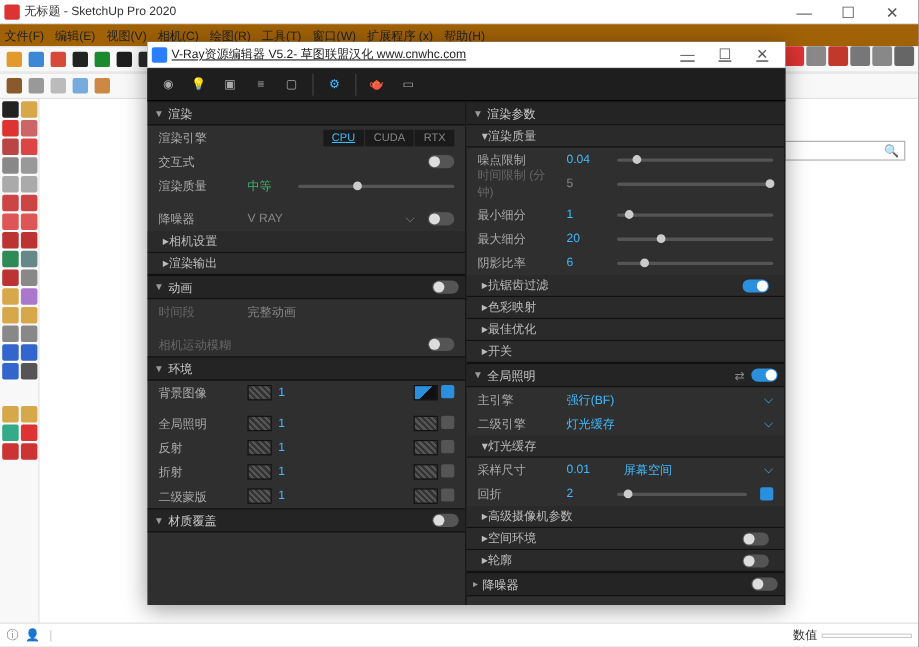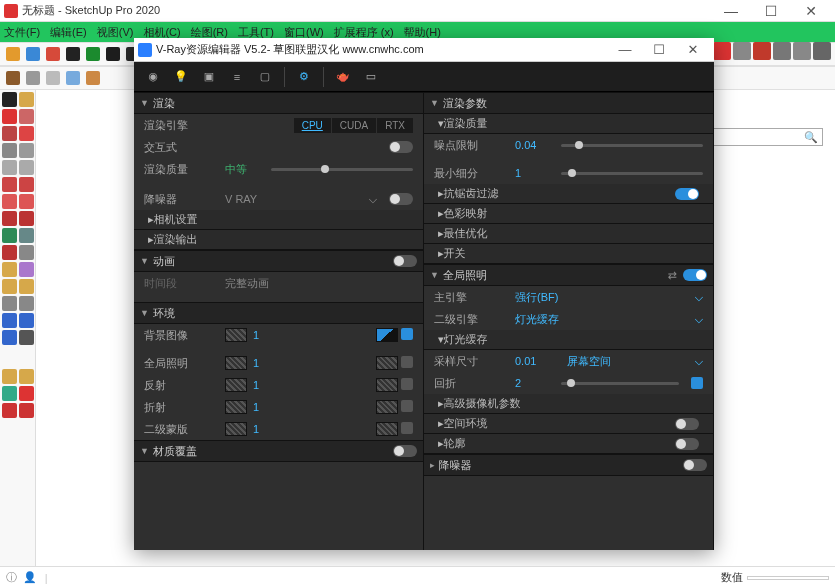--- a/index.html
+++ b/index.html
@@ -3,40 +3,40 @@
 <meta charset="utf-8">
 <style>
 * { margin:0; padding:0; box-sizing:border-box; font-family:"Microsoft YaHei",Arial,sans-serif; }
 body { width:835px; height:588px; background:#f5f5f5; overflow:hidden; position:relative; font-size:11px; }
 
 
 .titlebar { height:22px; background:#fff; display:flex; align-items:center; padding:0 4px; border-bottom:1px solid #ddd; }
 .titlebar .su-icon { width:14px; height:14px; background:#d33; border-radius:2px; margin-right:4px; }
 .titlebar .title { flex:1; color:#333; }
 .titlebar .wbtn { width:40px; height:22px; display:flex; align-items:center; justify-content:center; color:#555; font-size:14px; }
-.menubar { height:20px; background:#22c55e; display:flex; align-items:center; padding:0 4px; gap:10px; color:#222; font-size:11px; }
+.menubar { height:20px; background:#a16207; display:flex; align-items:center; padding:0 4px; gap:10px; color:#222; font-size:11px; }
 .toolbar-row { height:24px; background:#f8f8f8; border-top:1px solid #e0e0e0; border-bottom:1px solid #e0e0e0; display:flex; align-items:center; gap:2px; padding:0 4px; }
 .tbtn { width:18px; height:18px; display:flex; align-items:center; justify-content:center; border:1px solid transparent; border-radius:2px; }
 .color-dot { width:14px; height:14px; border-radius:2px; }
 
 .workspace { position:absolute; top:90px; left:36px; right:0; bottom:22px; background:#fff; }
 .leftbar { position:absolute; top:90px; left:0; width:36px; bottom:22px; background:#f8f8f8; border-right:1px solid #ddd; display:flex; flex-direction:column; align-items:center; gap:2px; padding-top:2px; }
 .leftbar .irow { display:flex; gap:2px; }
 .leftbar .ico { width:15px; height:15px; border-radius:2px; }
 
 .statusbar { position:absolute; bottom:0; left:0; right:0; height:22px; background:#fff; border-top:1px solid #ddd; display:flex; align-items:center; padding:0 6px; color:#333; font-size:11px; }
 .statusbar .sep { flex:1; }
 .statusbar .box { border:1px solid #ccc; padding:1px 40px; margin-left:4px; }
 
 .search { position:absolute; top:128px; right:12px; width:110px; height:18px; border:1px solid #aaa; background:#fff; display:flex; align-items:center; }
 .search .mag { margin-left:auto; padding:0 4px; color:#888; }
 
 
 .vw { position:absolute; top:38px; left:134px; width:580px; height:512px; background:#2f2f2f; box-shadow:0 4px 20px rgba(0,0,0,0.4); display:flex; flex-direction:column; }
-.vw .vt { height:24px; background:#fff; display:flex; align-items:center; padding:0 4px; border-bottom:1px solid #ccc; color:#222; }
+.vw .vt { height:24px; background:#fff; display:flex; align-items:center; padding:0 4px; border-bottom:1px solid #ccc; color:#222;text-decoration:underline; }
 .vw .vt .vic { width:14px; height:14px; background:#2a7fff; border-radius:2px; margin-right:4px; }
 .vw .vt .wc { margin-left:auto; display:flex; }
 .vw .vt .wc span { width:34px; text-align:center; color:#555; font-size:13px; }
 
 .vw .tabbar { height:30px; background:#1e1e1e; display:flex; align-items:center; gap:2px; padding:0 6px; border-bottom:1px solid #000; }
 .vw .tabbar .ticon { width:26px; height:26px; display:flex; align-items:center; justify-content:center; color:#aaa; border-radius:3px; }
 .vw .tabbar .ticon.active { color:#40baff; }
 .vw .tabbar .div { width:1px; height:20px; background:#444; margin:0 4px; }
 
 .vw .body { flex:1; display:flex; overflow:hidden; }
@@ -297,20 +297,24 @@
       <div class="section-h">
           <span class="arr">▼</span>
           <span>动画</span>
           <div class="tg"></div>
         </div>
       <div class="row">
           <span class="lbl dim">时间段</span>
           <span class="val gray">完整动画</span>
         </div>
       <div style="height:8px"></div>
+      <div class="row">
+          <span class="lbl dim">相机运动模糊</span>
+          <div class="tg"></div>
+        </div>
       <div class="section-h">
           <span class="arr">▼</span>
           <span>环境</span>
         </div>
       <div class="row">
           <span class="lbl">背景图像</span>
           <div class="swatch hatch"></div>
           <span class="val">1</span>
           <div style="margin-left:auto;display:flex;gap:3px">
             <div class="swatch blue"></div>
@@ -368,26 +372,47 @@
           <span>渲染参数</span>
         </div>
       <div class="sub-h">▾ <span>渲染质量</span></div>
       <div class="row">
           <span class="lbl">噪点限制</span>
           <span class="val">0.04</span>
           <div class="slider">
             <div class="knob" style="left:10%"></div>
           </div>
         </div>
+      <div class="row">
+          <span class="lbl dim">时间限制 (分钟)</span>
+          <span class="val gray">5</span>
+          <div class="slider">
+            <div class="knob" style="left:95%"></div>
+          </div>
+        </div>
       <div style="height:6px"></div>
       <div class="row">
           <span class="lbl">最小细分</span>
           <span class="val">1</span>
           <div class="slider">
             <div class="knob" style="left:5%"></div>
+          </div>
+        </div>
+      <div class="row">
+          <span class="lbl">最大细分</span>
+          <span class="val">20</span>
+          <div class="slider">
+            <div class="knob" style="left:25%"></div>
+          </div>
+        </div>
+      <div class="row">
+          <span class="lbl">阴影比率</span>
+          <span class="val">6</span>
+          <div class="slider">
+            <div class="knob" style="left:15%"></div>
           </div>
         </div>
       <div class="sub-h">▸ <span>抗锯齿过滤</span><div class="tg on toggle" style="margin-left:auto"></div></div>
       <div class="sub-h">▸ <span>色彩映射</span></div>
       <div class="sub-h">▸ <span>最佳优化</span></div>
       <div class="sub-h">▸ <span>开关</span></div>
       <div class="section-h">
           <span class="arr">▼</span>
           <span>全局照明</span>
           <span style="margin-left:auto;color:#888">⇄</span>

